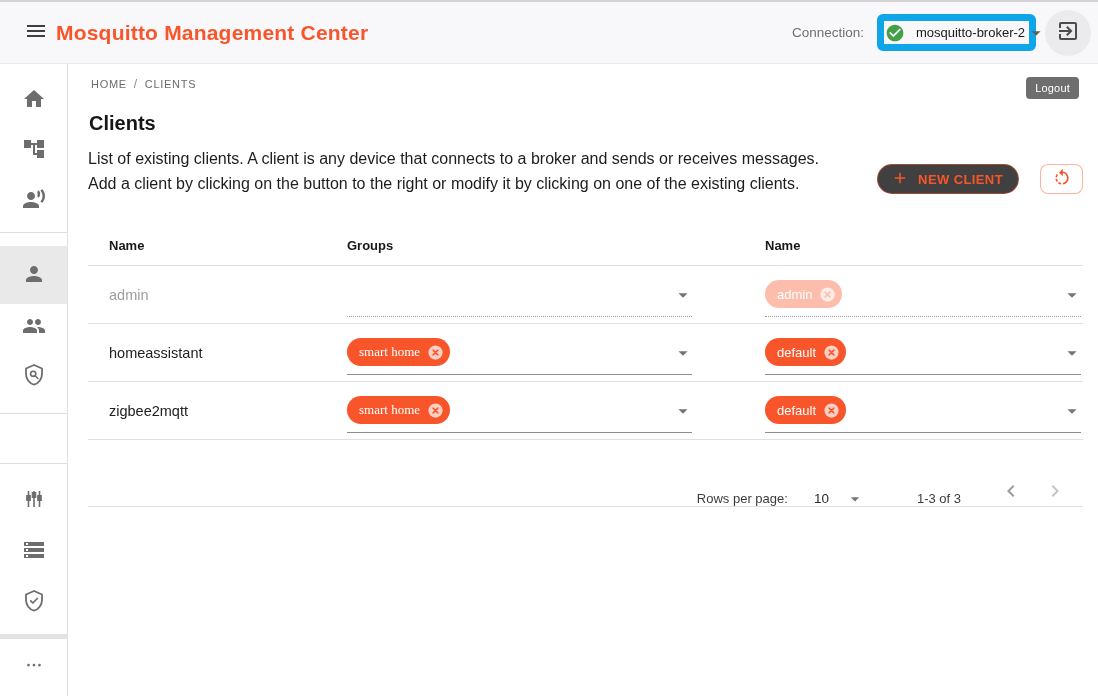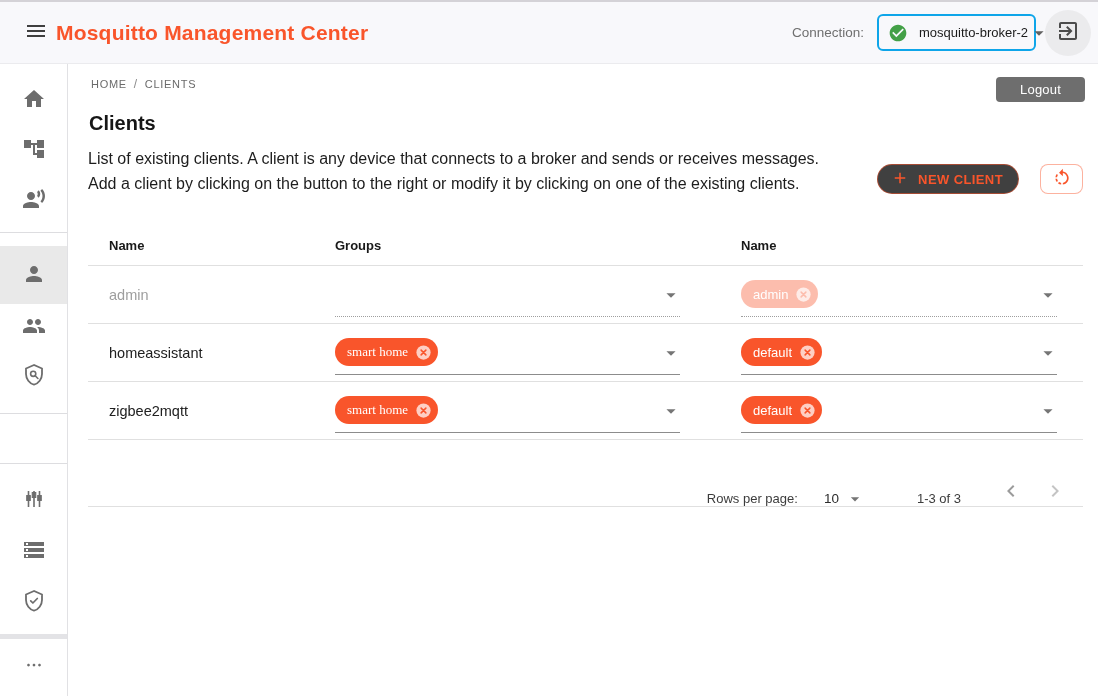--- a/index.html
+++ b/index.html
@@ -20,34 +20,34 @@
     background:#f8f8fb;border-top:2px solid #d4d2d7;border-bottom:1px solid #ebebee;
     padding:0 7px 0 16px;position:relative;z-index:5;
   }
   .icon-btn{background:transparent;border:none;cursor:pointer;display:flex;align-items:center;justify-content:center;}
   .hamburger{width:40px;height:40px;}
   .hamburger svg{width:24px;height:24px;fill:#3f3f3f;}
   .app-title{font-size:21px;font-weight:700;color:var(--accent);letter-spacing:.2px;}
   .appbar-right{margin-left:auto;display:flex;align-items:center;}
   .conn-label{font-size:13.5px;color:#6f6f6f;}
   .conn-select{
-    margin-left:13px;width:159px;height:37px;border:2px solid #0ea5e9;border-radius:6px;
-    background:#f8f8fb;display:flex;align-items:center;padding:0 6px 0 9px;cursor:pointer;
+    margin-left:13px;width:159px;height:37px;border:7px solid #0ea5e9;border-radius:6px;
+    background:#f8f8fb;display:flex;align-items:center;padding:0 6px 0 25px;cursor:pointer;justify-content:center;
   }
   .conn-select .status svg{width:20px;height:20px;display:block;}
   .conn-value{font-size:13px;color:#1b1b1b;margin-left:11px;white-space:nowrap;}
   .caret{width:22px;height:22px;fill:#616161;flex:0 0 auto;}
   .conn-select .caret{margin-left:auto;}
   .logout-btn{margin-left:9px;width:46px;height:46px;border-radius:50%;background:#ebebed;}
   .logout-btn svg{width:24px;height:24px;fill:#4c4c4c;}
 
   
   .tooltip{
-    position:absolute;top:77px;right:13px;background:rgba(99,99,99,.93);color:#fff;
-    font-size:13px;padding:5px 24px;border-radius:4px;z-index:20;letter-spacing:.2px;
+    position:absolute;top:77px;right:19px;background:rgba(99,99,99,.93);color:#fff;
+    font-size:11px;padding:5px 9px;border-radius:4px;z-index:20;letter-spacing:.2px;
   }
 
   
   .body-row{flex:1;display:flex;min-height:0;}
   .sidebar{width:68px;flex:0 0 68px;background:#fff;border-right:1px solid #e1e1e4;position:relative;}
   .side-item{position:absolute;left:0;width:67px;height:50px;display:flex;align-items:center;justify-content:center;cursor:pointer;background:transparent;border:none;}
   .side-item svg{width:24px;height:24px;fill:var(--gray-icon);}
   .side-item.stroke-icon svg{fill:none;stroke:var(--gray-icon);}
   .side-selected{position:absolute;left:0;width:67px;height:58px;background:#e9e9e9;}
   .side-divider{position:absolute;left:0;width:67px;height:1px;background:#dddde0;}
@@ -67,41 +67,41 @@
     height:30px;padding:0 15px 0 13px;border:1px solid rgba(249,85,43,.55);border-radius:15px;
     background:#404040;color:var(--accent);font-size:13px;font-weight:600;letter-spacing:.4px;
     display:flex;align-items:center;gap:9px;cursor:pointer;font-family:inherit;
   }
   .new-client-btn svg{width:18px;height:18px;fill:var(--accent);}
   .refresh-btn{width:43px;height:30px;border:1px solid rgba(249,85,43,.45);border-radius:8px;background:#fff;}
   .refresh-btn svg{width:20px;height:20px;fill:var(--accent);}
 
   
   .table{width:995px;margin-top:29px;}
-  .thead,.trow{display:grid;grid-template-columns:247px 406px 342px;align-items:center;border-bottom:1px solid var(--divider);}
+  .thead,.trow{display:grid;grid-template-columns:247px 406px 342px;align-items:center;border-bottom:1px solid var(--divider);gap:12px;}
   .thead{height:41px;font-size:13px;font-weight:700;color:#191919;}
   .th-name,.cell-name{padding-left:21px;}
   .trow{height:58px;}
   .cell-name{font-size:14.5px;color:#212121;}
   .trow.disabled .cell-name{color:#9e9e9e;}
   .select{position:relative;height:44px;display:flex;align-items:center;border-bottom:1px solid #8c8c8c;cursor:pointer;}
   .select.groups{width:345px;font-family:Liberation Serif, serif;}
   .select.roles{width:316px;}
   .select .caret{position:absolute;right:-2px;top:11px;width:22px;height:22px;fill:#757575;}
   .trow.disabled .select{border-bottom:1px dotted #9e9e9e;cursor:default;}
   .chip{
     height:28px;border-radius:14px;background:var(--accent);color:#fff;font-size:13px;
     display:inline-flex;align-items:center;padding:0 5px 0 12px;gap:6px;white-space:nowrap;
   }
   .chip .chip-x{width:19px;height:19px;display:block;cursor:pointer;}
   .chip.faded{opacity:.38;}
 
   
   .pagination{height:67px;display:flex;align-items:flex-end;justify-content:flex-end;border-bottom:1px solid var(--divider);font-size:13px;color:#3c3c3c;padding-right:14px;}
-  .pg-select{margin-left:26px;display:flex;align-items:end;gap:6px;cursor:pointer;}
+  .pg-select{margin-left:26px;display:flex;align-items:end;gap:16px;cursor:pointer;}
   .pg-select .val{font-size:13.5px;color:#2c2c2c;}
   .pg-select .caret{width:20px;height:20px;fill:#757575;margin-bottom:-3px;}
   .pg-range{margin-left:52px;}
   .pg-btn{margin-left:36px;width:28px;height:28px;border-radius:50%;}
   .pg-btn + .pg-btn{margin-left:16px;}
   .pg-btn svg{width:24px;height:24px;}
   .pg-prev svg{fill:#9b9b9b;}
   .pg-next svg{fill:#c4c4c4;}
 </style>
 </head>

